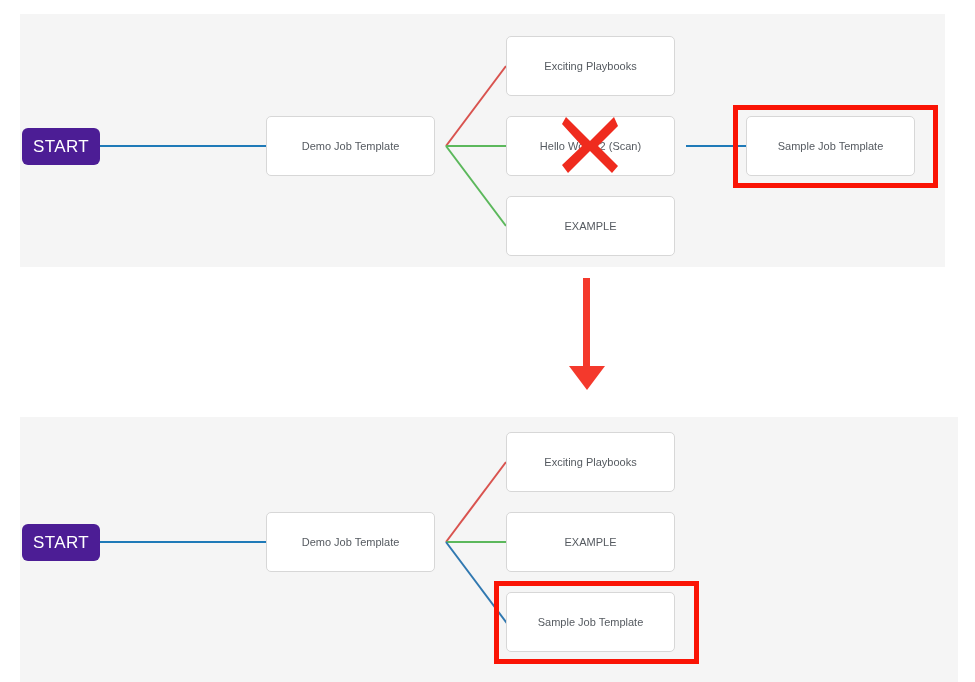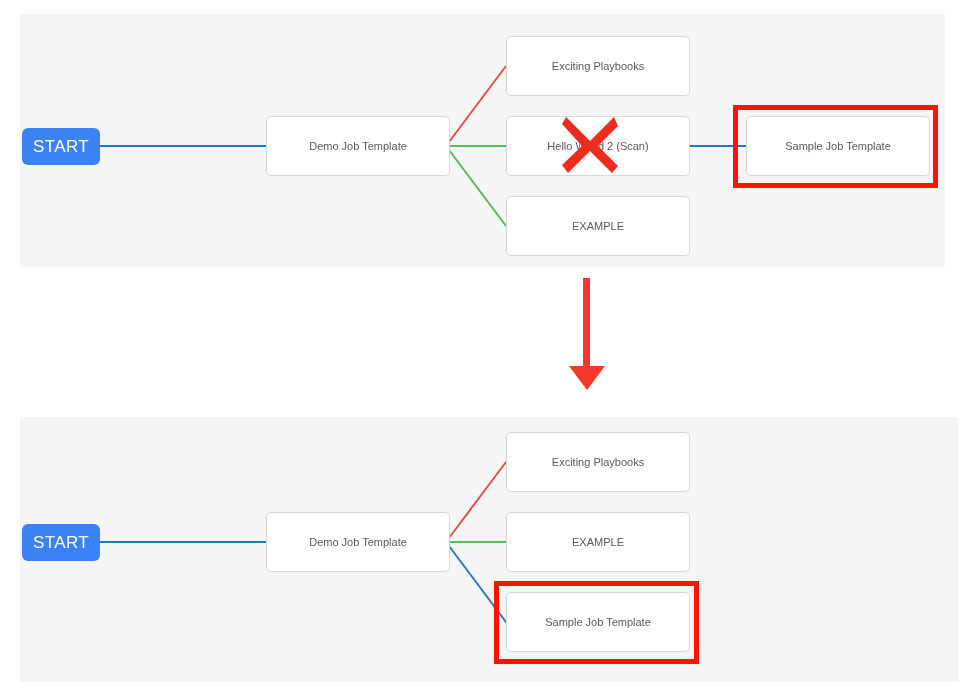--- a/index.html
+++ b/index.html
@@ -36,21 +36,21 @@
     position: absolute;
     left: 0; top: 0;
     width: 975px;
     height: 682px;
     pointer-events: none;
   }
 
   
   .start-node {
     position: absolute;
-    background: #3b82f6;
+    background: #4c1d95;
     border-radius: 6px;
     color: #ffffff;
     font-size: 17px;
     letter-spacing: 0.4px;
     display: flex;
     align-items: center;
     justify-content: center;
     box-sizing: border-box;
     width: 78px;
     height: 37px;
@@ -58,21 +58,21 @@
   #start-top    { left: 22px; top: 128px; }
   #start-bottom { left: 22px; top: 524px; }
 
   
   .node {
     position: absolute;
     background: #ffffff;
     border: 1px solid #d7d7d7;
     border-radius: 5px;
     box-sizing: border-box;
-    width: 184px;
+    width: 169px;
     height: 60px;
     display: flex;
     align-items: center;
     justify-content: center;
     color: #555a60;
     font-size: 11px;
     text-align: center;
   }
   .node-label { pointer-events: none; }
 

